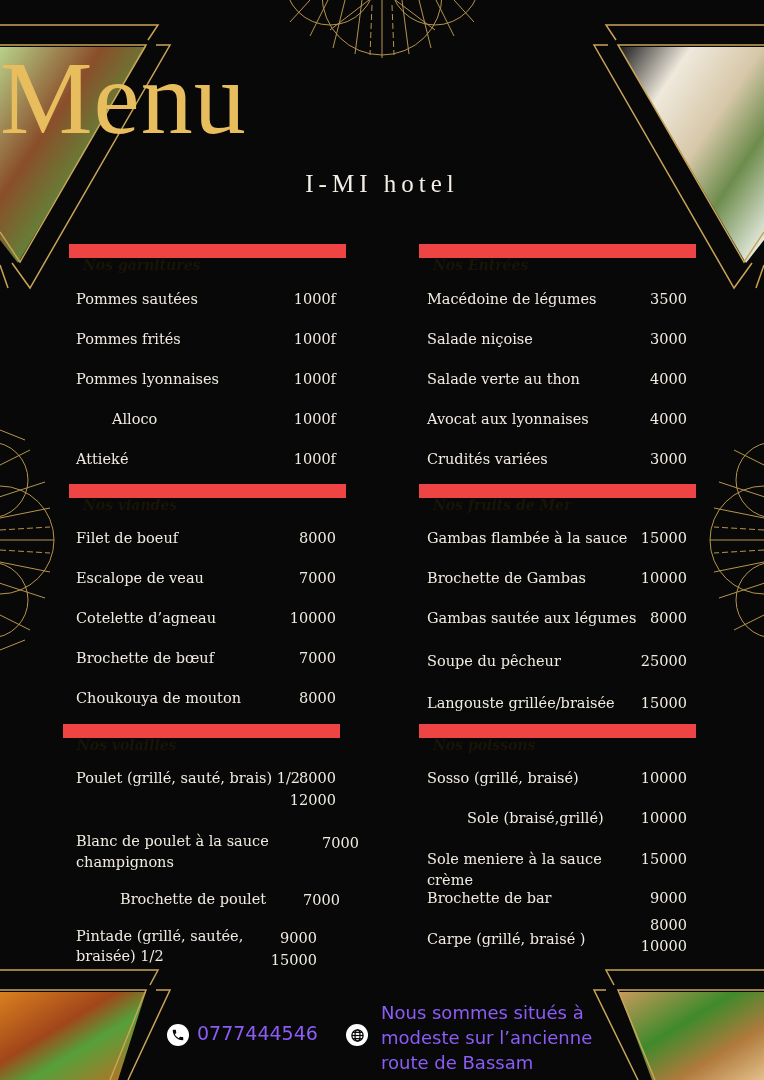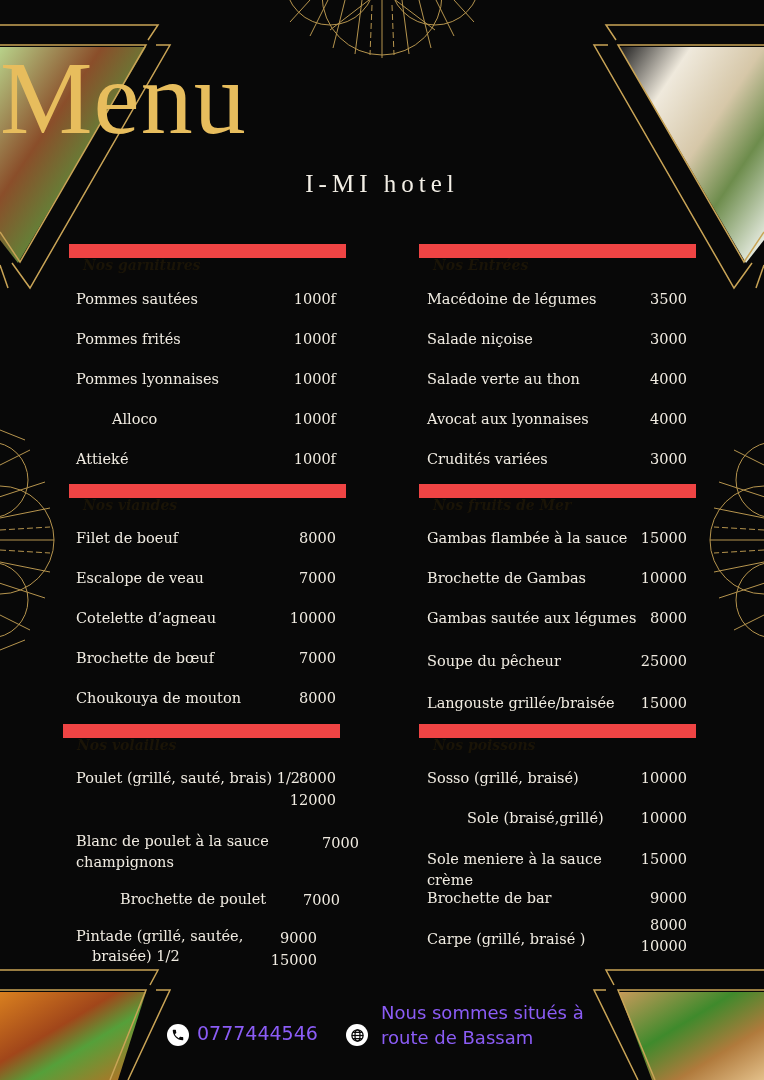--- a/index.html
+++ b/index.html
@@ -211,21 +211,21 @@
 <div class="price" style="right:428px; top:790px;">12000</div>
 
 <div class="row" style="left:76px; top:831px;">Blanc de poulet à la sauce</div>
 <div class="row" style="left:76px; top:852px;">champignons</div>
 <div class="price" style="right:405px; top:833px;">7000</div>
 
 <div class="row" style="left:80px; top:889px;margin-left:40px;">Brochette de poulet</div>
 <div class="price" style="right:424px; top:890px;">7000</div>
 
 <div class="row" style="left:76px; top:926px;">Pintade (grillé, sautée,</div>
-<div class="row" style="left:92px; top:946px;text-align:right;">braisée) 1/2</div>
+<div class="row" style="left:76px; top:946px;text-align:right;">braisée) 1/2</div>
 <div class="price" style="right:447px; top:928px;">9000</div>
 <div class="price" style="right:447px; top:950px;">15000</div>
 
 <div class="section-header" style="left:419px; top:724px; width:277px;">Nos poissons</div>
 <div class="row" style="left:427px; top:768px;">Sosso (grillé, braisé)</div>
 <div class="price" style="right:77px; top:768px;">10000</div>
 <div class="row" style="left:427px; top:808px;margin-left:40px;">Sole (braisé,grillé)</div>
 <div class="price" style="right:77px; top:808px;">10000</div>
 <div class="row" style="left:427px; top:849px;">Sole meniere à la sauce</div>
 <div class="row" style="left:427px; top:870px;">crème</div>
@@ -247,14 +247,15 @@
   <svg width="15" height="15" viewBox="0 0 24 24" fill="none" stroke="#080808" stroke-width="2">
       <circle cx="12" cy="12" r="9"></circle>
       <ellipse cx="12" cy="12" rx="4" ry="9"></ellipse>
       <line x1="3" y1="12" x2="21" y2="12"></line>
       <line x1="5" y1="7" x2="19" y2="7"></line>
       <line x1="5" y1="17" x2="19" y2="17"></line>
     </svg>
 </div>
 <div class="footer-text" style="left:381px; top:1000px; font-size:18px; line-height:25px;">
   <div>Nous sommes situés à</div>
+  <div>modeste sur l’ancienne</div>
   <div>route de Bassam</div>
 </div>
 
 </body></html>

